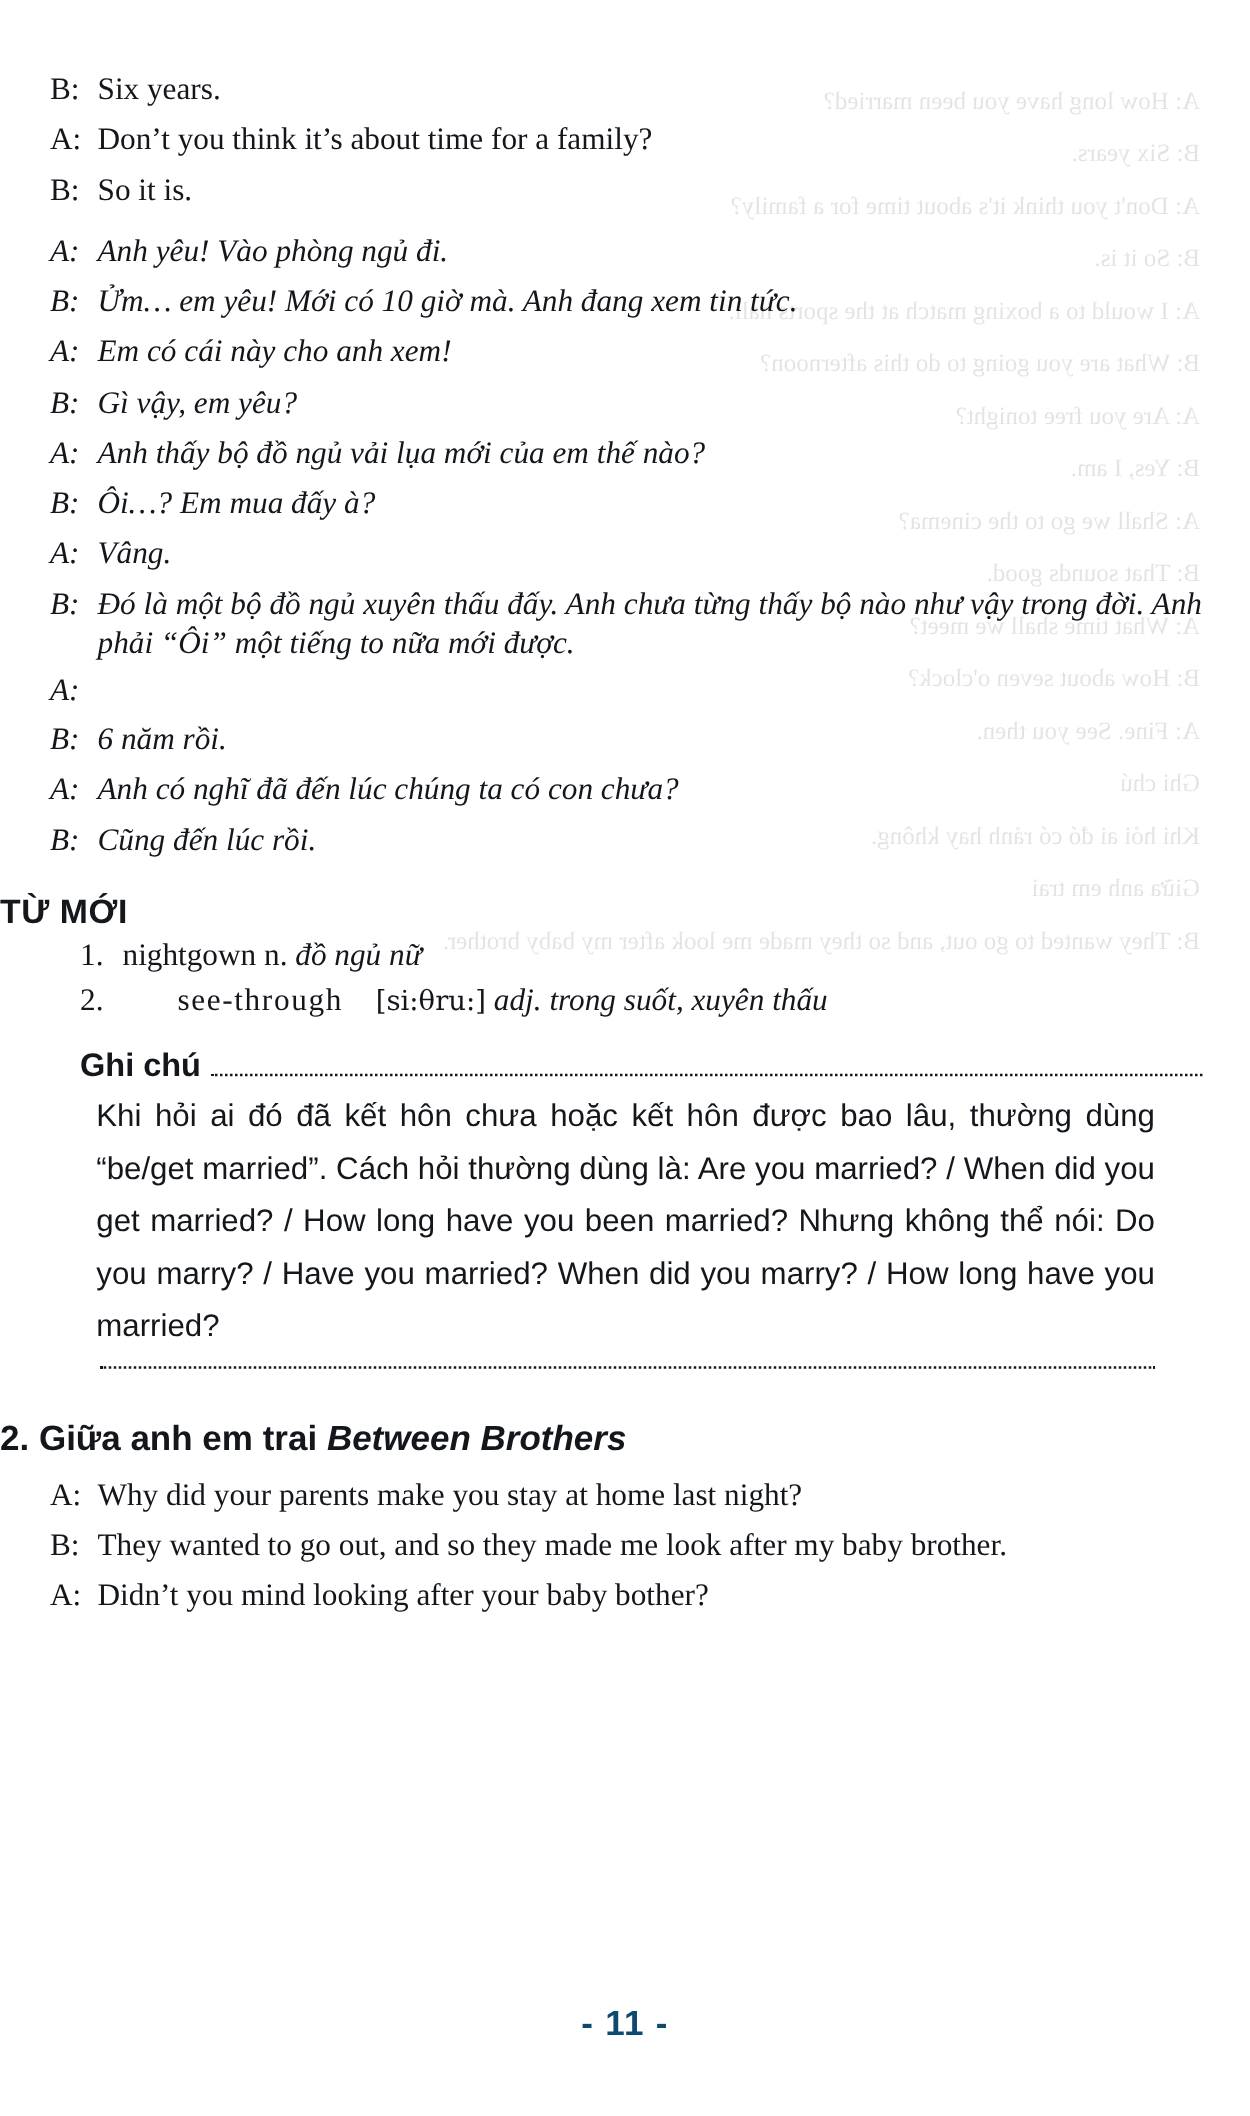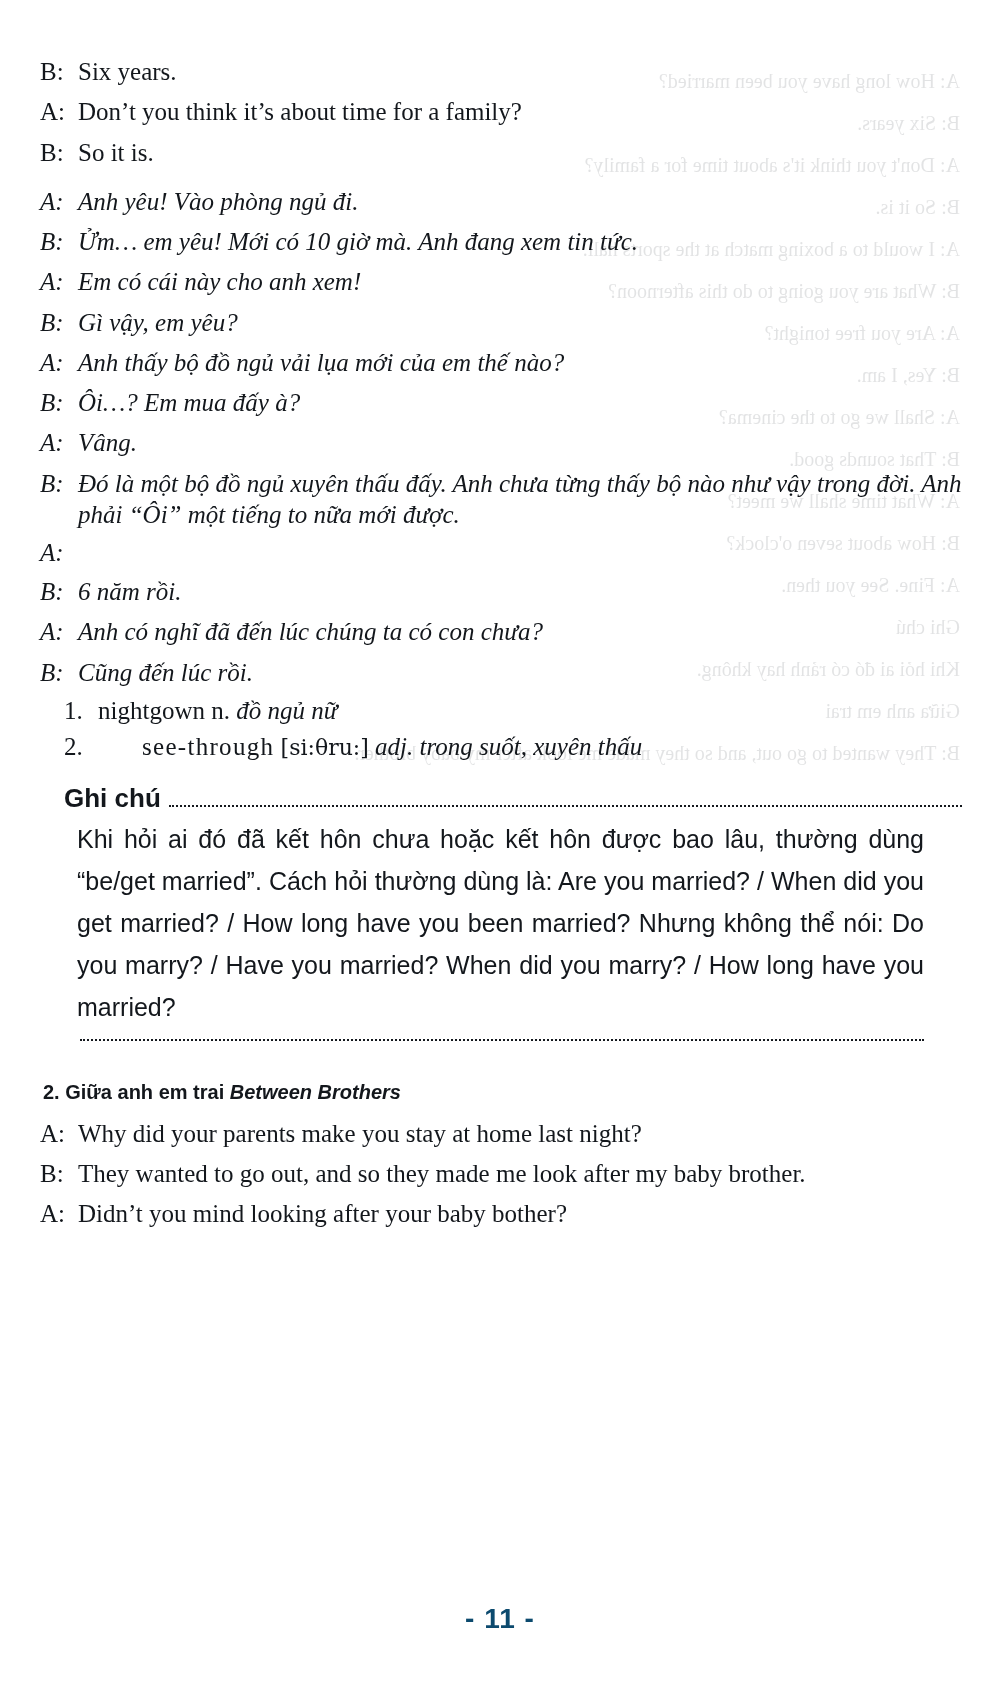--- a/index.html
+++ b/index.html
@@ -77,21 +77,21 @@
     align-items: baseline;
     font-size: 25px;
     margin-bottom: 8px;
     margin-left: 30px;
   }
   .vocab-item .num {
     width: 34px;
     flex: 0 0 34px;
   }
   .vocab-item .word { }
-  .vocab-item .ipa { font-family: "DejaVu Serif", serif; font-size: 22px;}
+  .vocab-item .ipa { font-family: "DejaVu Serif", serif; font-size: 22px; margin-left: 20px;}
   .vocab-item .viet { font-style: italic; }
 
   .note-title-row {
     display: flex;
     align-items: baseline;
     margin: 22px 0 4px 30px;
     font-family: "Liberation Sans", sans-serif;
   }
   .note-title {
     font-weight: bold;
@@ -112,24 +112,23 @@
     margin: 0 38px 0 43px;
   }
   .dots-bottom {
     border-bottom: 2.5px dotted #14181d;
     margin: 10px 38px 0 46px;
     height: 1px;
   }
 
   .unit-head {
     font-family: "Liberation Sans", sans-serif;
-    font-size: 20px;
+    font-size: 28px;
     font-weight: bold;
     margin: 40px 0 14px -34px;
-    padding-left: 43px;
   }
   .unit-head .en-title {
     font-style: italic;
     font-weight: bold;
   }
 
   .footer {
     position: absolute;
     bottom: 58px;
     left: 0;
@@ -226,20 +225,21 @@
       <div class="dlg vi">
         <span class="spk">A:</span>
         <span class="txt">Anh có nghĩ đã đến lúc chúng ta có con chưa?</span>
       </div>
       <div class="dlg vi">
         <span class="spk">B:</span>
         <span class="txt">Cũng đến lúc rồi.</span>
       </div>
     </div>
 
+    <div class="section-head">TỪ MỚI</div>
     <ul class="vocab-list">
       <li class="vocab-item">
         <span class="num">1.</span>
         <span>
           <span class="word">nightgown</span>
           <span class="pos">n.</span>
           <span class="viet">đồ ngủ nữ</span>
         </span>
       </li>
       <li class="vocab-item">

